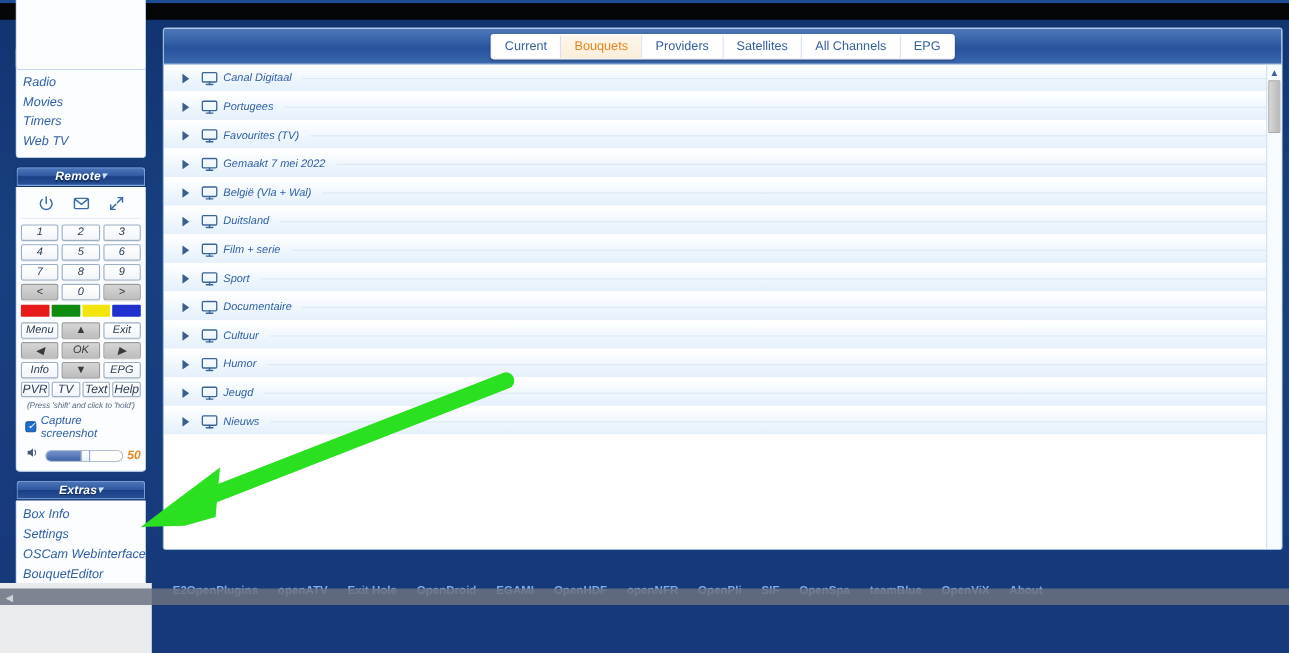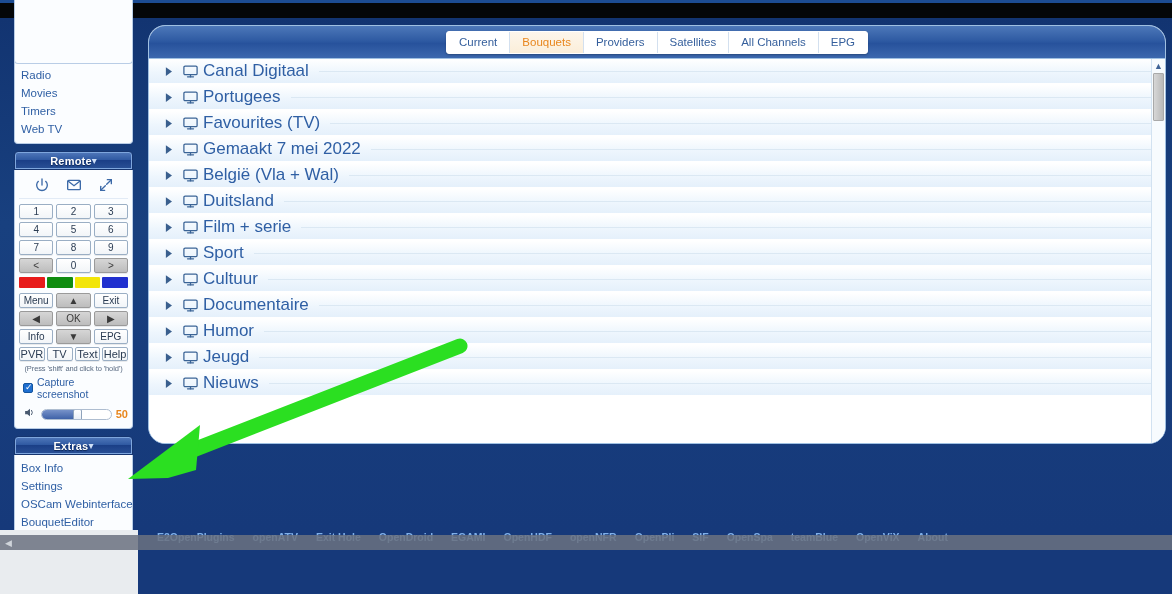--- a/index.html
+++ b/index.html
@@ -16,21 +16,21 @@
   .top-black-band { position: absolute; left: 0; top: 3px; width: 1172px; height: 15px; background: #040608; }
 
   
   .page {
     position: absolute; left: 0; top: 18px; width: 1172px; height: 512px;
     background: #15387a;
     background: linear-gradient(180deg,#123471 0%,#18407f 40%,#16397a 100%);
   }
 
   
-  .sidebar { position: absolute; left: 14px; top: 7px; width: 131px; }
+  .sidebar { position: absolute; left: 14px; top: 7px; width: 131px; font-style: italic; }
   .panel { width: 119px; margin-bottom: 7px; }
   .panel-head {
     height: 19px; border-radius: 4px 4px 0 0;
     background: linear-gradient(180deg,#4a74b8 0%,#2a549c 48%,#1d4governed 49%,#1c3f86 50%,#2b5295 100%);
     background: linear-gradient(180deg,#5179bb 0%,#2d57a0 49%,#1b3f87 50%,#2a5196 100%);
     border: 1px solid #16356f;
     display: flex; align-items: center; justify-content: center;
     padding: 0 6px;
     box-shadow: 0 0 0 1px #7ea6dd inset;
   }
@@ -75,24 +75,24 @@
   .vol-val { font-size: 11px; color: #e8861d; font-weight: bold; }
 
   
   .epg-body { background: #fbfdff; border: 1px solid #b9cde6; border-top: none; border-radius: 0 0 4px 4px; padding: 4px 5px 6px 5px; }
   .epg-check { display: flex; align-items: center; gap: 4px; }
   .cbx-empty { width: 10px; height: 10px; background: #fff; border: 1px solid #7f96b3; border-radius: 1px; }
   .epg-label { font-size: 10.5px; color: #2f5fa4; white-space: nowrap; }
 
   
   .content {
-    position: absolute; left: 148px; top: 7px; width: 1018px; height: 419px;
+    position: absolute; left: 148px; top: 7px; width: 1018px; height: 475px;
     background: #f4f9fe;
     border: 1px solid #9fc0e2;
-    border-radius: 17px;
+    border-radius: 3px;
     box-shadow: 0 0 0 1px rgba(255,255,255,.45) inset;
     overflow: hidden;
   }
   .tabbar {
     position: relative; height: 33px;
     background: linear-gradient(180deg,#4d78b9 0%,#2f5ba3 45%,#27529c 55%,#3c68ae 100%);
     border-bottom: 1px solid #9fc0e2;
     display: flex; align-items: center; justify-content: center;
   }
   .tabs { display: flex; background: #fff; border: 1px solid #ffffff; border-radius: 3px; overflow: hidden; box-shadow: 0 1px 2px rgba(0,0,0,.25); }
@@ -108,21 +108,21 @@
   .row {
     position: relative; height: 26px; display: flex; align-items: center;
     background: linear-gradient(180deg,#ffffff 0%,#eef6fd 55%,#e5f0fb 100%);
     border-bottom: 2px solid #ffffff;
     padding-left: 10px;
   }
   .row-arrow { width: 18px; display: flex; align-items: center; justify-content: center; }
   .row-arrow svg { width: 7px; height: 9px; fill: #3a5f8e; }
   .row-tv { width: 26px; display: flex; align-items: center; justify-content: center; }
   .row-tv svg { width: 15px; height: 13px; }
-  .row-label { font-size: 17px; color: #2f5fa4; white-space: nowrap; }
+  .row-label { font-size: 10px; color: #2f5fa4; white-space: nowrap; font-style: italic; }
   .row-rule { flex: 1; height: 1px; margin-left: 10px; margin-right: 14px; background: rgba(150,180,210,.22); }
 
   
   .vsb { position: absolute; right: 0; top: 33px; width: 14px; height: 464px; background: #f7fbfe; border-left: 1px solid #d2e2f1; }
   .vsb-up, .vsb-down { position: absolute; left: 0; width: 13px; height: 13px; display: flex; align-items: center; justify-content: center; color: #3f6396; font-size: 9px; }
   .vsb-up { top: 0; } .vsb-down { bottom: 0; }
   .vsb-thumb { position: absolute; left: 1px; top: 14px; width: 11px; height: 48px; background: linear-gradient(90deg,#d7d7d7,#b9b9b9); border: 1px solid #a9a9a9; border-radius: 1px; }
 
   
   .footer {
@@ -446,37 +446,37 @@
                 <polygon points="1,0 8,5 1,10"></polygon>
               </svg>
             </span>
             <span class="row-tv">
               <svg viewBox="0 0 20 17" fill="none" stroke="#3b6496" stroke-width="1.7">
                 <rect x="1.2" y="1.2" width="17.6" height="11.4" rx="1.6"></rect>
                 <path d="M6 15.6 h8" stroke-linecap="round"></path>
                 <path d="M10 12.8 v2.8" stroke-linecap="round"></path>
               </svg>
             </span>
+            <span class="row-label">Documentaire</span>
+            <span class="row-rule"></span>
+          </div>
+          <div class="row">
+            <span class="row-arrow">
+              <svg viewBox="0 0 8 10">
+                <polygon points="1,0 8,5 1,10"></polygon>
+              </svg>
+            </span>
+            <span class="row-tv">
+              <svg viewBox="0 0 20 17" fill="none" stroke="#3b6496" stroke-width="1.7">
+                <rect x="1.2" y="1.2" width="17.6" height="11.4" rx="1.6"></rect>
+                <path d="M6 15.6 h8" stroke-linecap="round"></path>
+                <path d="M10 12.8 v2.8" stroke-linecap="round"></path>
+              </svg>
+            </span>
             <span class="row-label">Cultuur</span>
-            <span class="row-rule"></span>
-          </div>
-          <div class="row">
-            <span class="row-arrow">
-              <svg viewBox="0 0 8 10">
-                <polygon points="1,0 8,5 1,10"></polygon>
-              </svg>
-            </span>
-            <span class="row-tv">
-              <svg viewBox="0 0 20 17" fill="none" stroke="#3b6496" stroke-width="1.7">
-                <rect x="1.2" y="1.2" width="17.6" height="11.4" rx="1.6"></rect>
-                <path d="M6 15.6 h8" stroke-linecap="round"></path>
-                <path d="M10 12.8 v2.8" stroke-linecap="round"></path>
-              </svg>
-            </span>
-            <span class="row-label">Documentaire</span>
             <span class="row-rule"></span>
           </div>
           <div class="row">
             <span class="row-arrow">
               <svg viewBox="0 0 8 10">
                 <polygon points="1,0 8,5 1,10"></polygon>
               </svg>
             </span>
             <span class="row-tv">
               <svg viewBox="0 0 20 17" fill="none" stroke="#3b6496" stroke-width="1.7">

